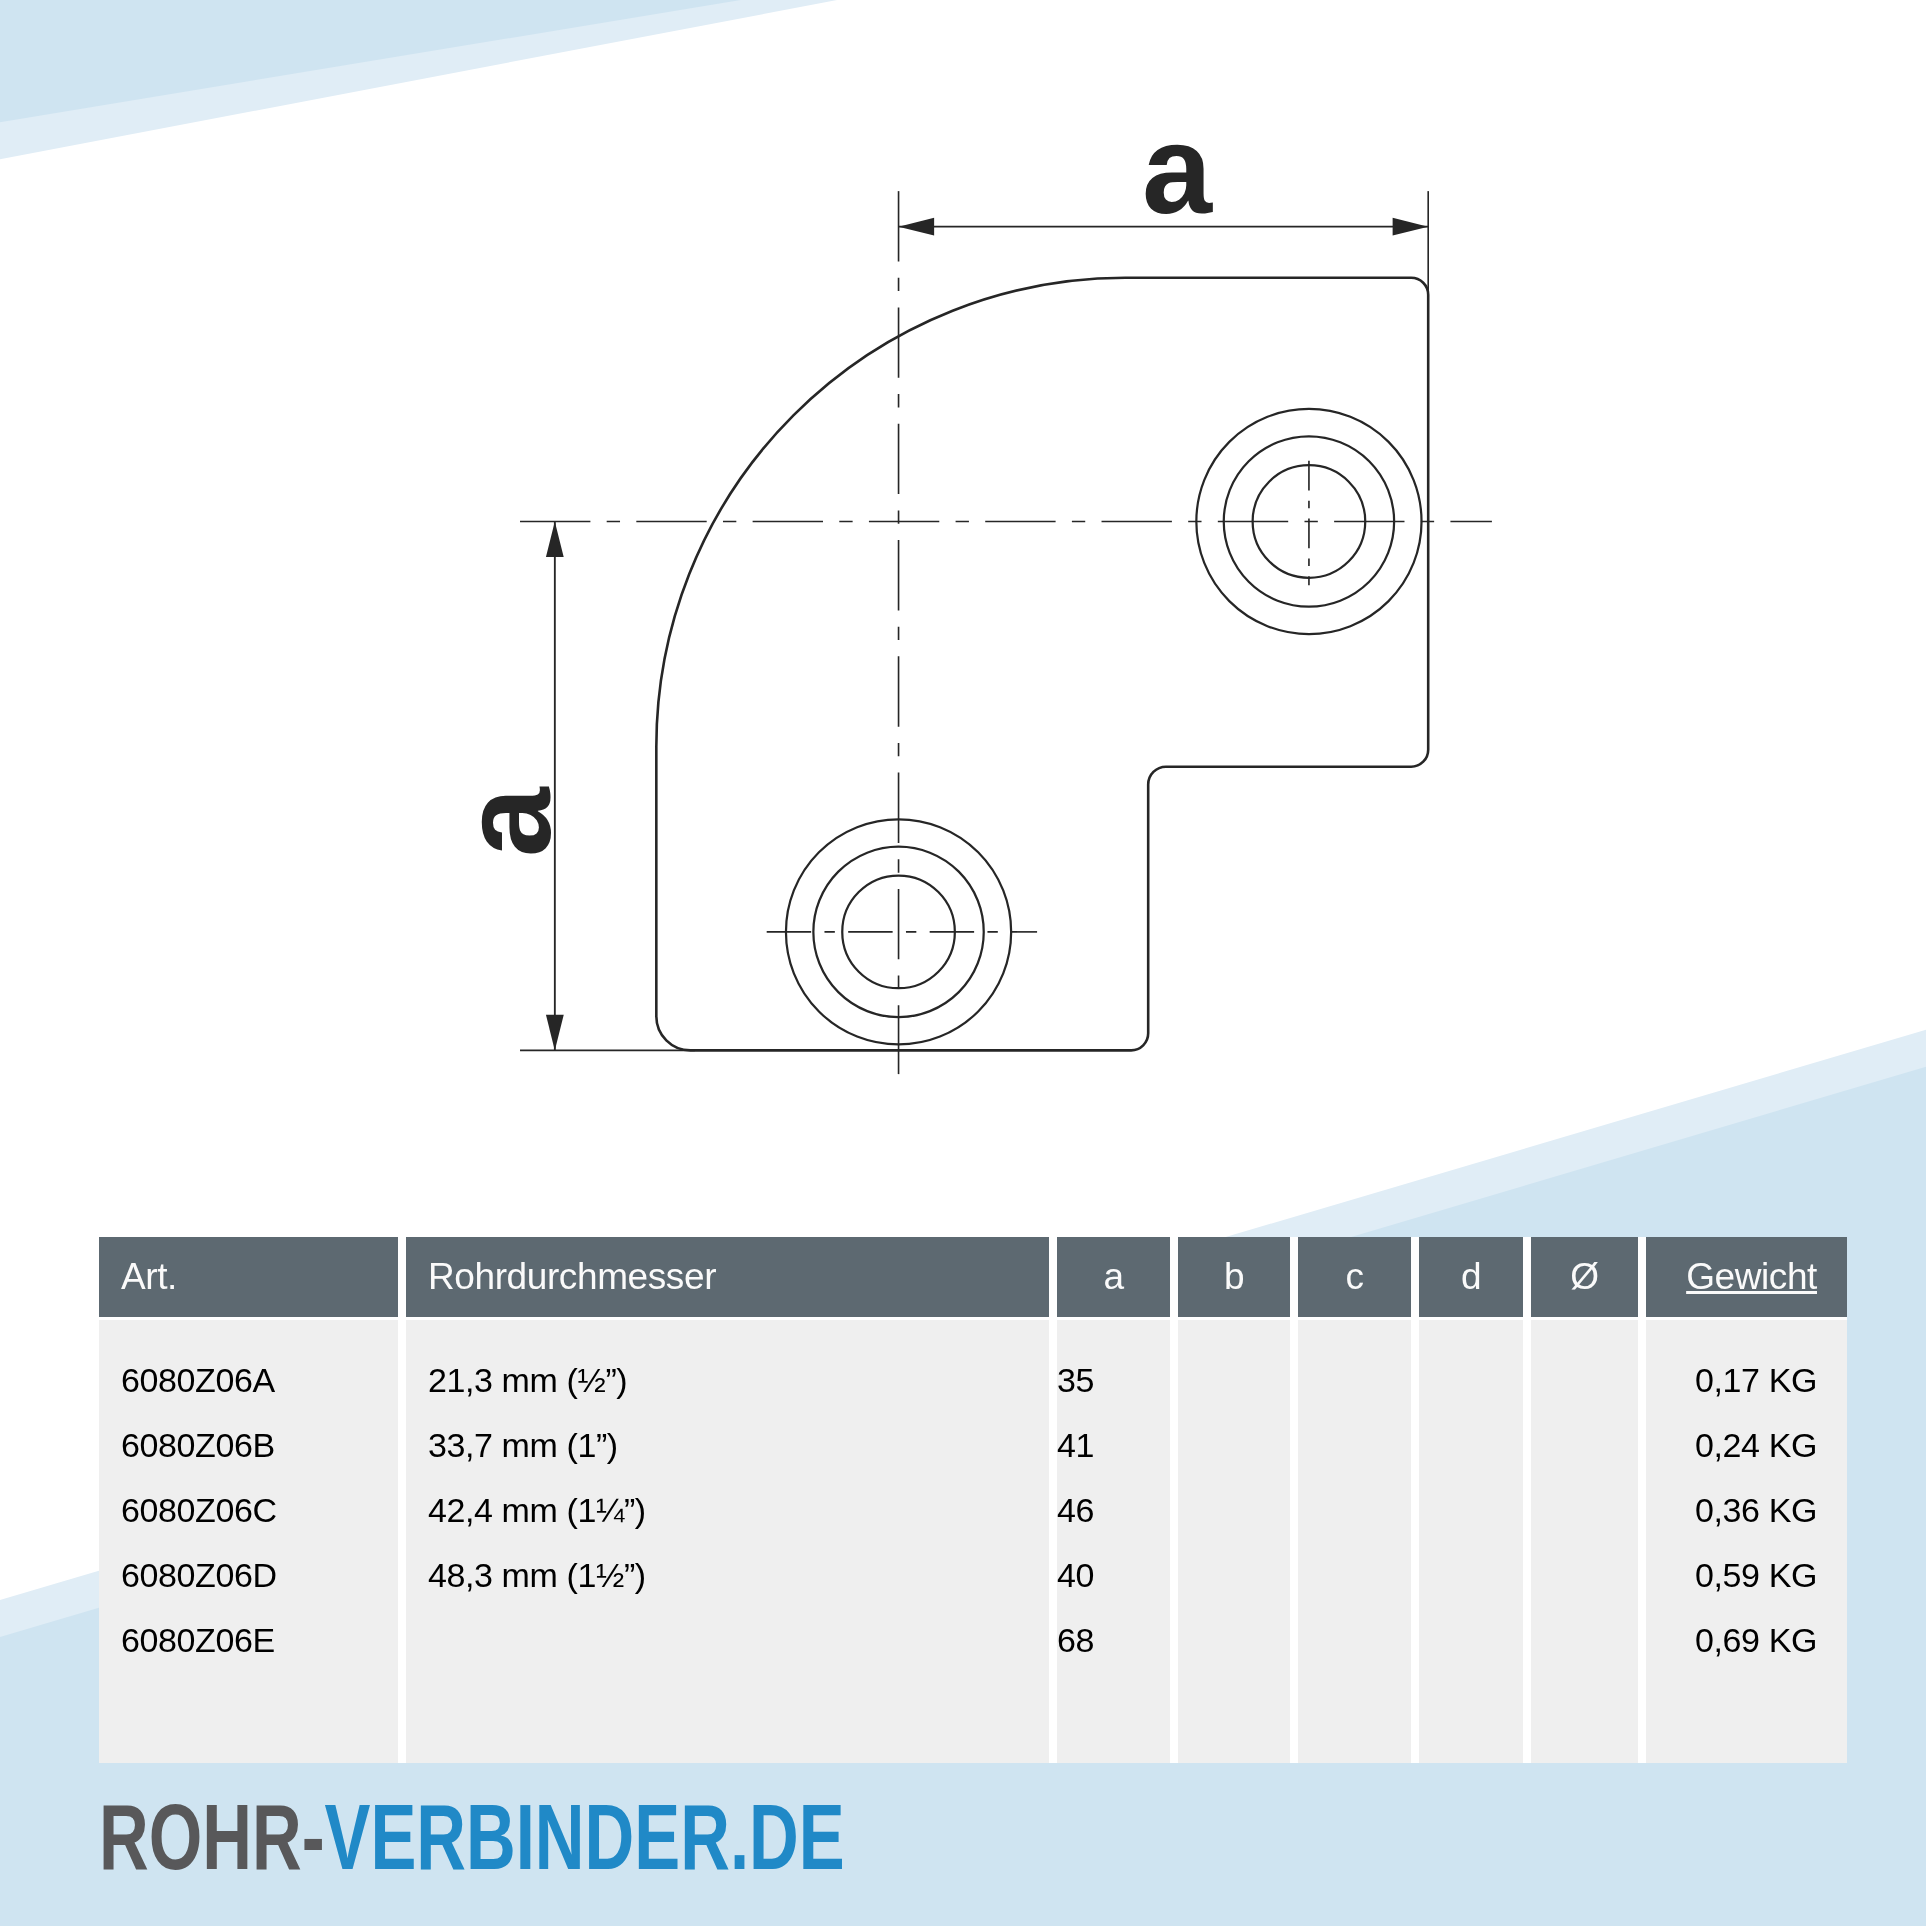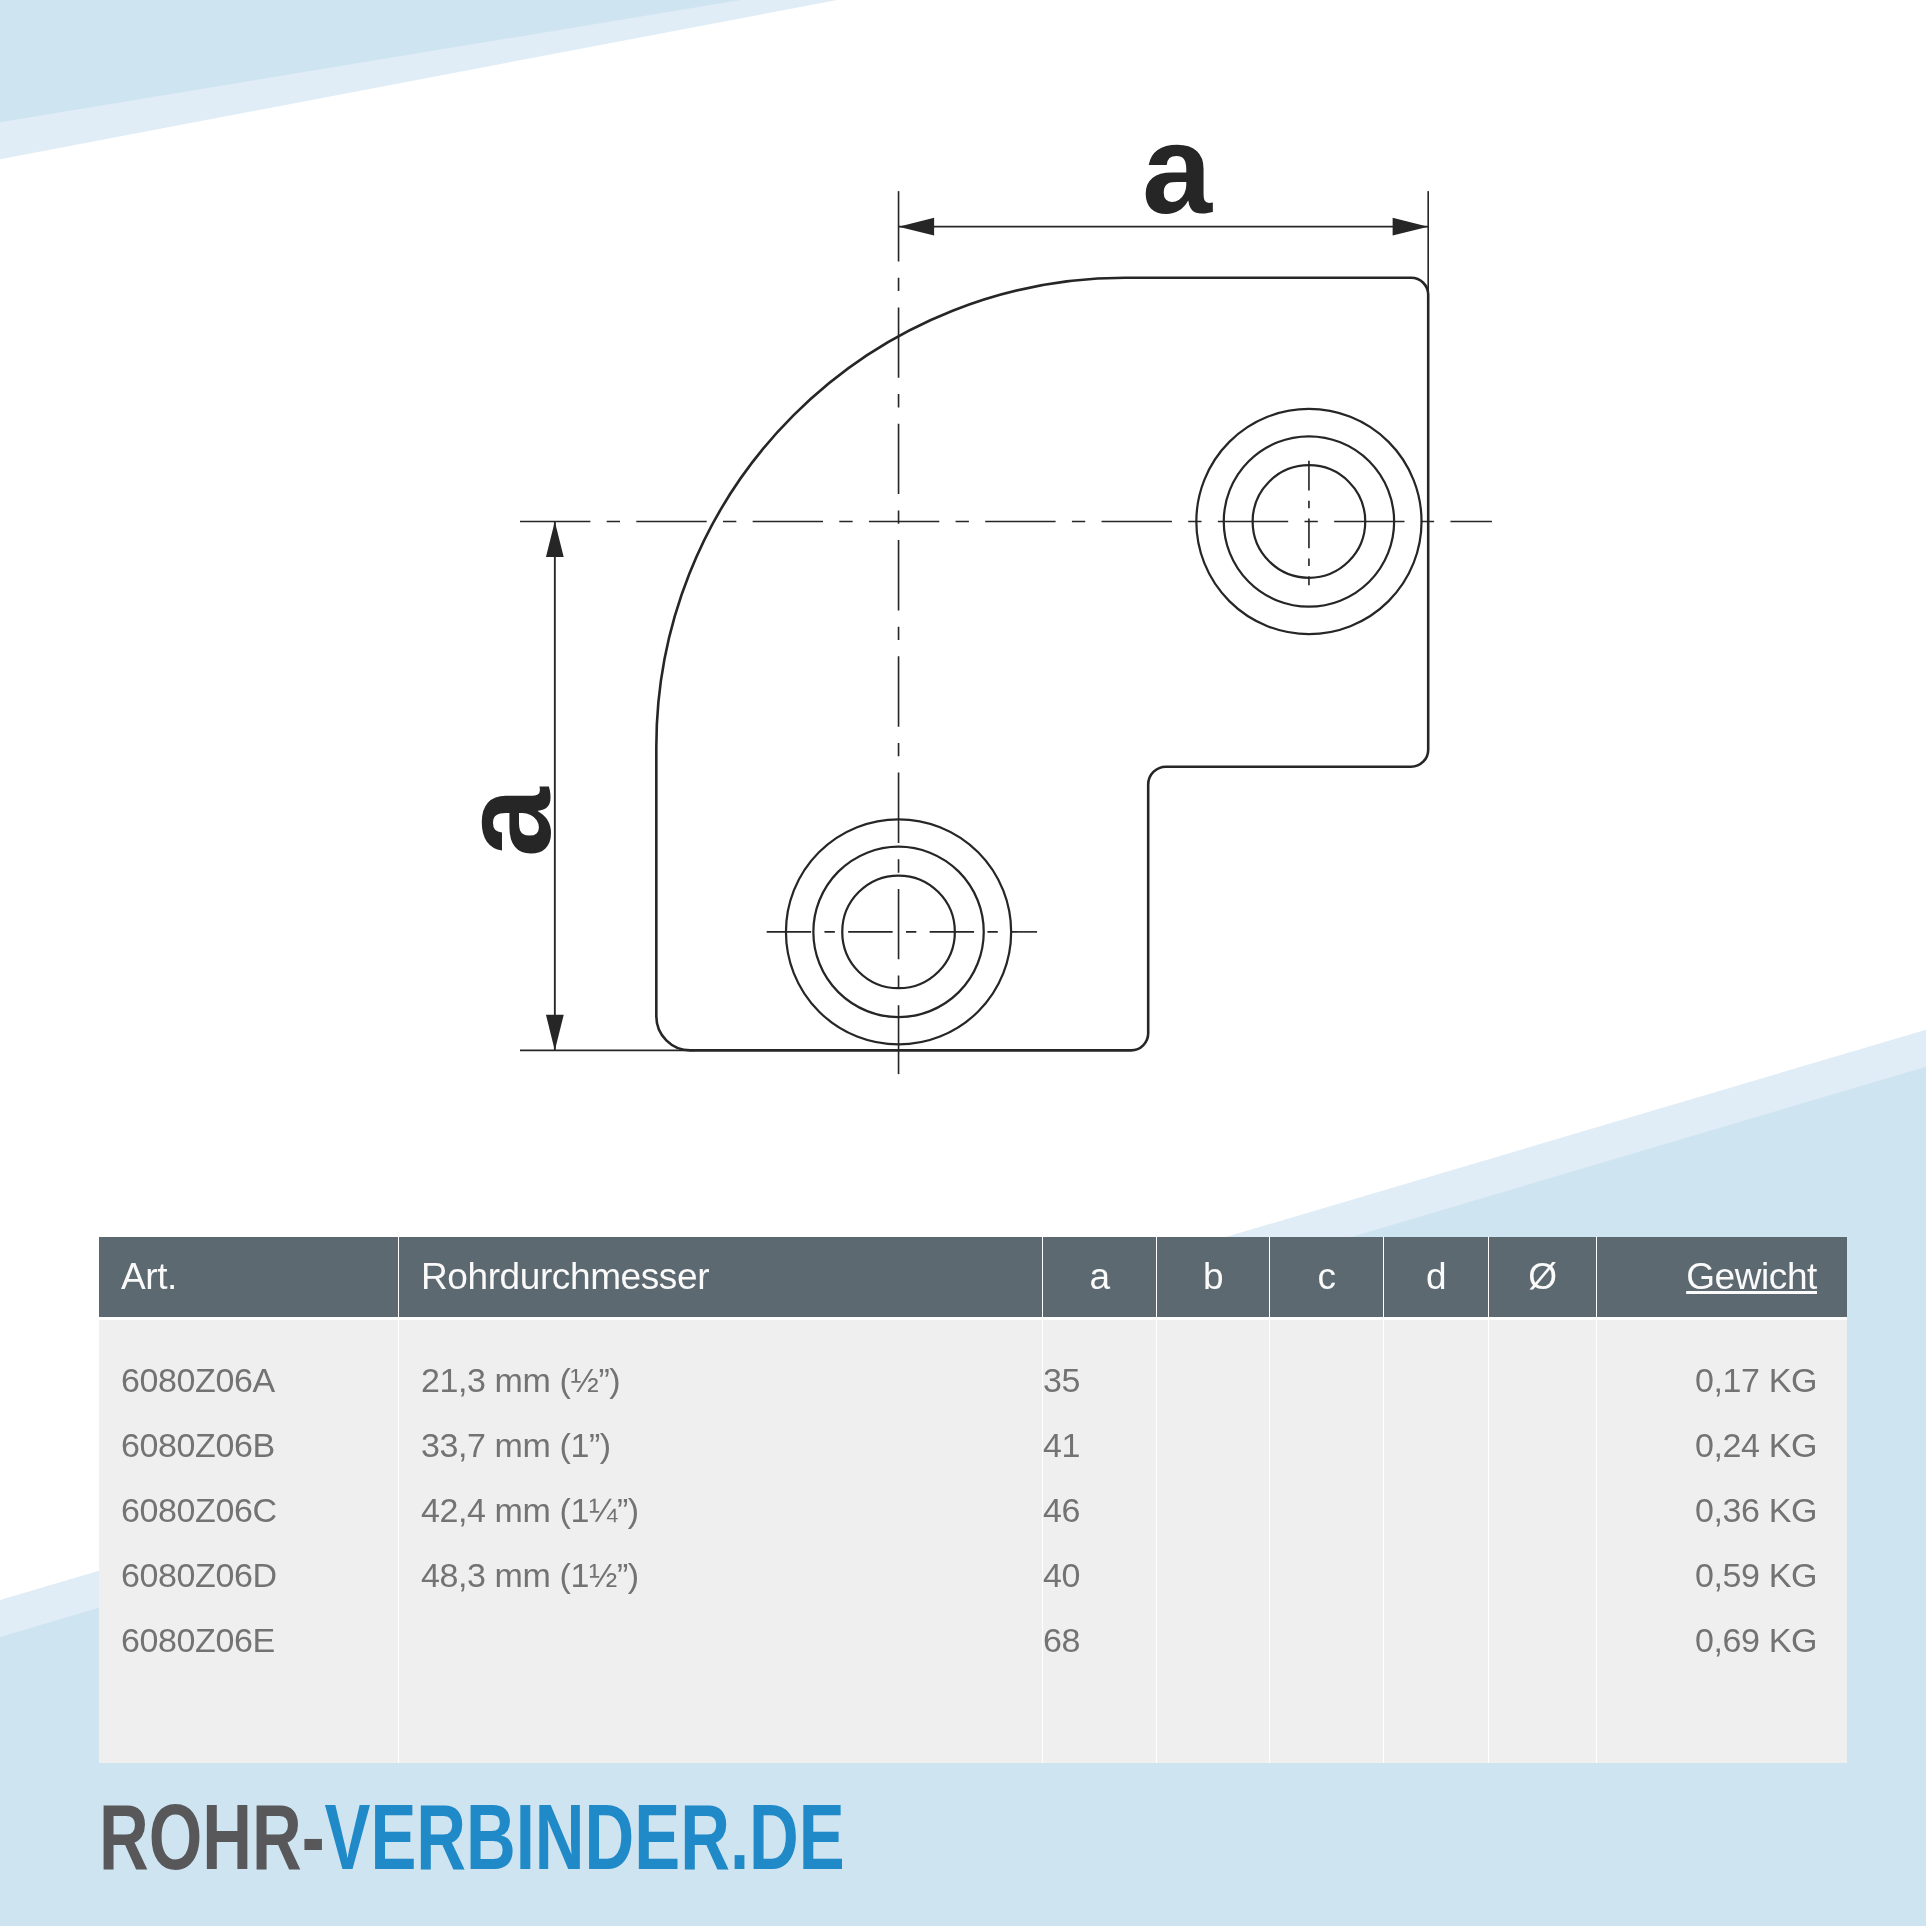--- a/index.html
+++ b/index.html
@@ -6,29 +6,29 @@
     font-family:"Liberation Sans", sans-serif;}
   .page{position:absolute;inset:0;width:1926px;height:1926px;overflow:hidden;background:#fff;}
   svg.deco, svg.draw{position:absolute;left:0;top:0;width:1926px;height:1926px;display:block;}
 
   
   .spec-table{
     position:absolute;left:99px;top:1237px;width:1748px;height:526px;
     display:grid;
     grid-template-columns:299px 643px 113px 112px 113px 104px 107px auto;
     grid-template-rows:80px 3px 443px;
-    column-gap:1px;background:transparent;
+    column-gap:8px;background:transparent;
   }
   .spec-table .gutterbg{position:absolute;inset:0;background:#ffffff;z-index:0;}
   .hcell{position:relative;z-index:1;grid-row:1;background:#5d6971;color:#fafafa;
     font-size:37px;letter-spacing:-0.4px;display:flex;align-items:center;}
   .hcell.left{justify-content:flex-start;padding-left:22px;}
   .hcell.center{justify-content:center;}
   .hcell.right{justify-content:flex-end;padding-right:30px;text-decoration:underline;}
-  .bcell{position:relative;z-index:1;grid-row:3;background:#efefef;color:#737373;
+  .bcell{position:relative;z-index:1;grid-row:3;background:#efefef;color:#000000;
     font-size:34px;letter-spacing:-0.4px;padding-top:28px;box-sizing:border-box;}
   .bcell .line{height:65px;line-height:65px;white-space:nowrap;}
   .bcell.left .line{padding-left:22px;}
   .bcell.center .line{text-align:left;}
   .bcell.right .line{text-align:right;padding-right:30px;padding-left:44px;}
 
   
   .logo{position:absolute;left:99px;top:1800px;height:74px;white-space:nowrap;
     font-size:93px;font-weight:bold;letter-spacing:0px;line-height:74px;
     transform:scaleX(0.74);transform-origin:left center;}

